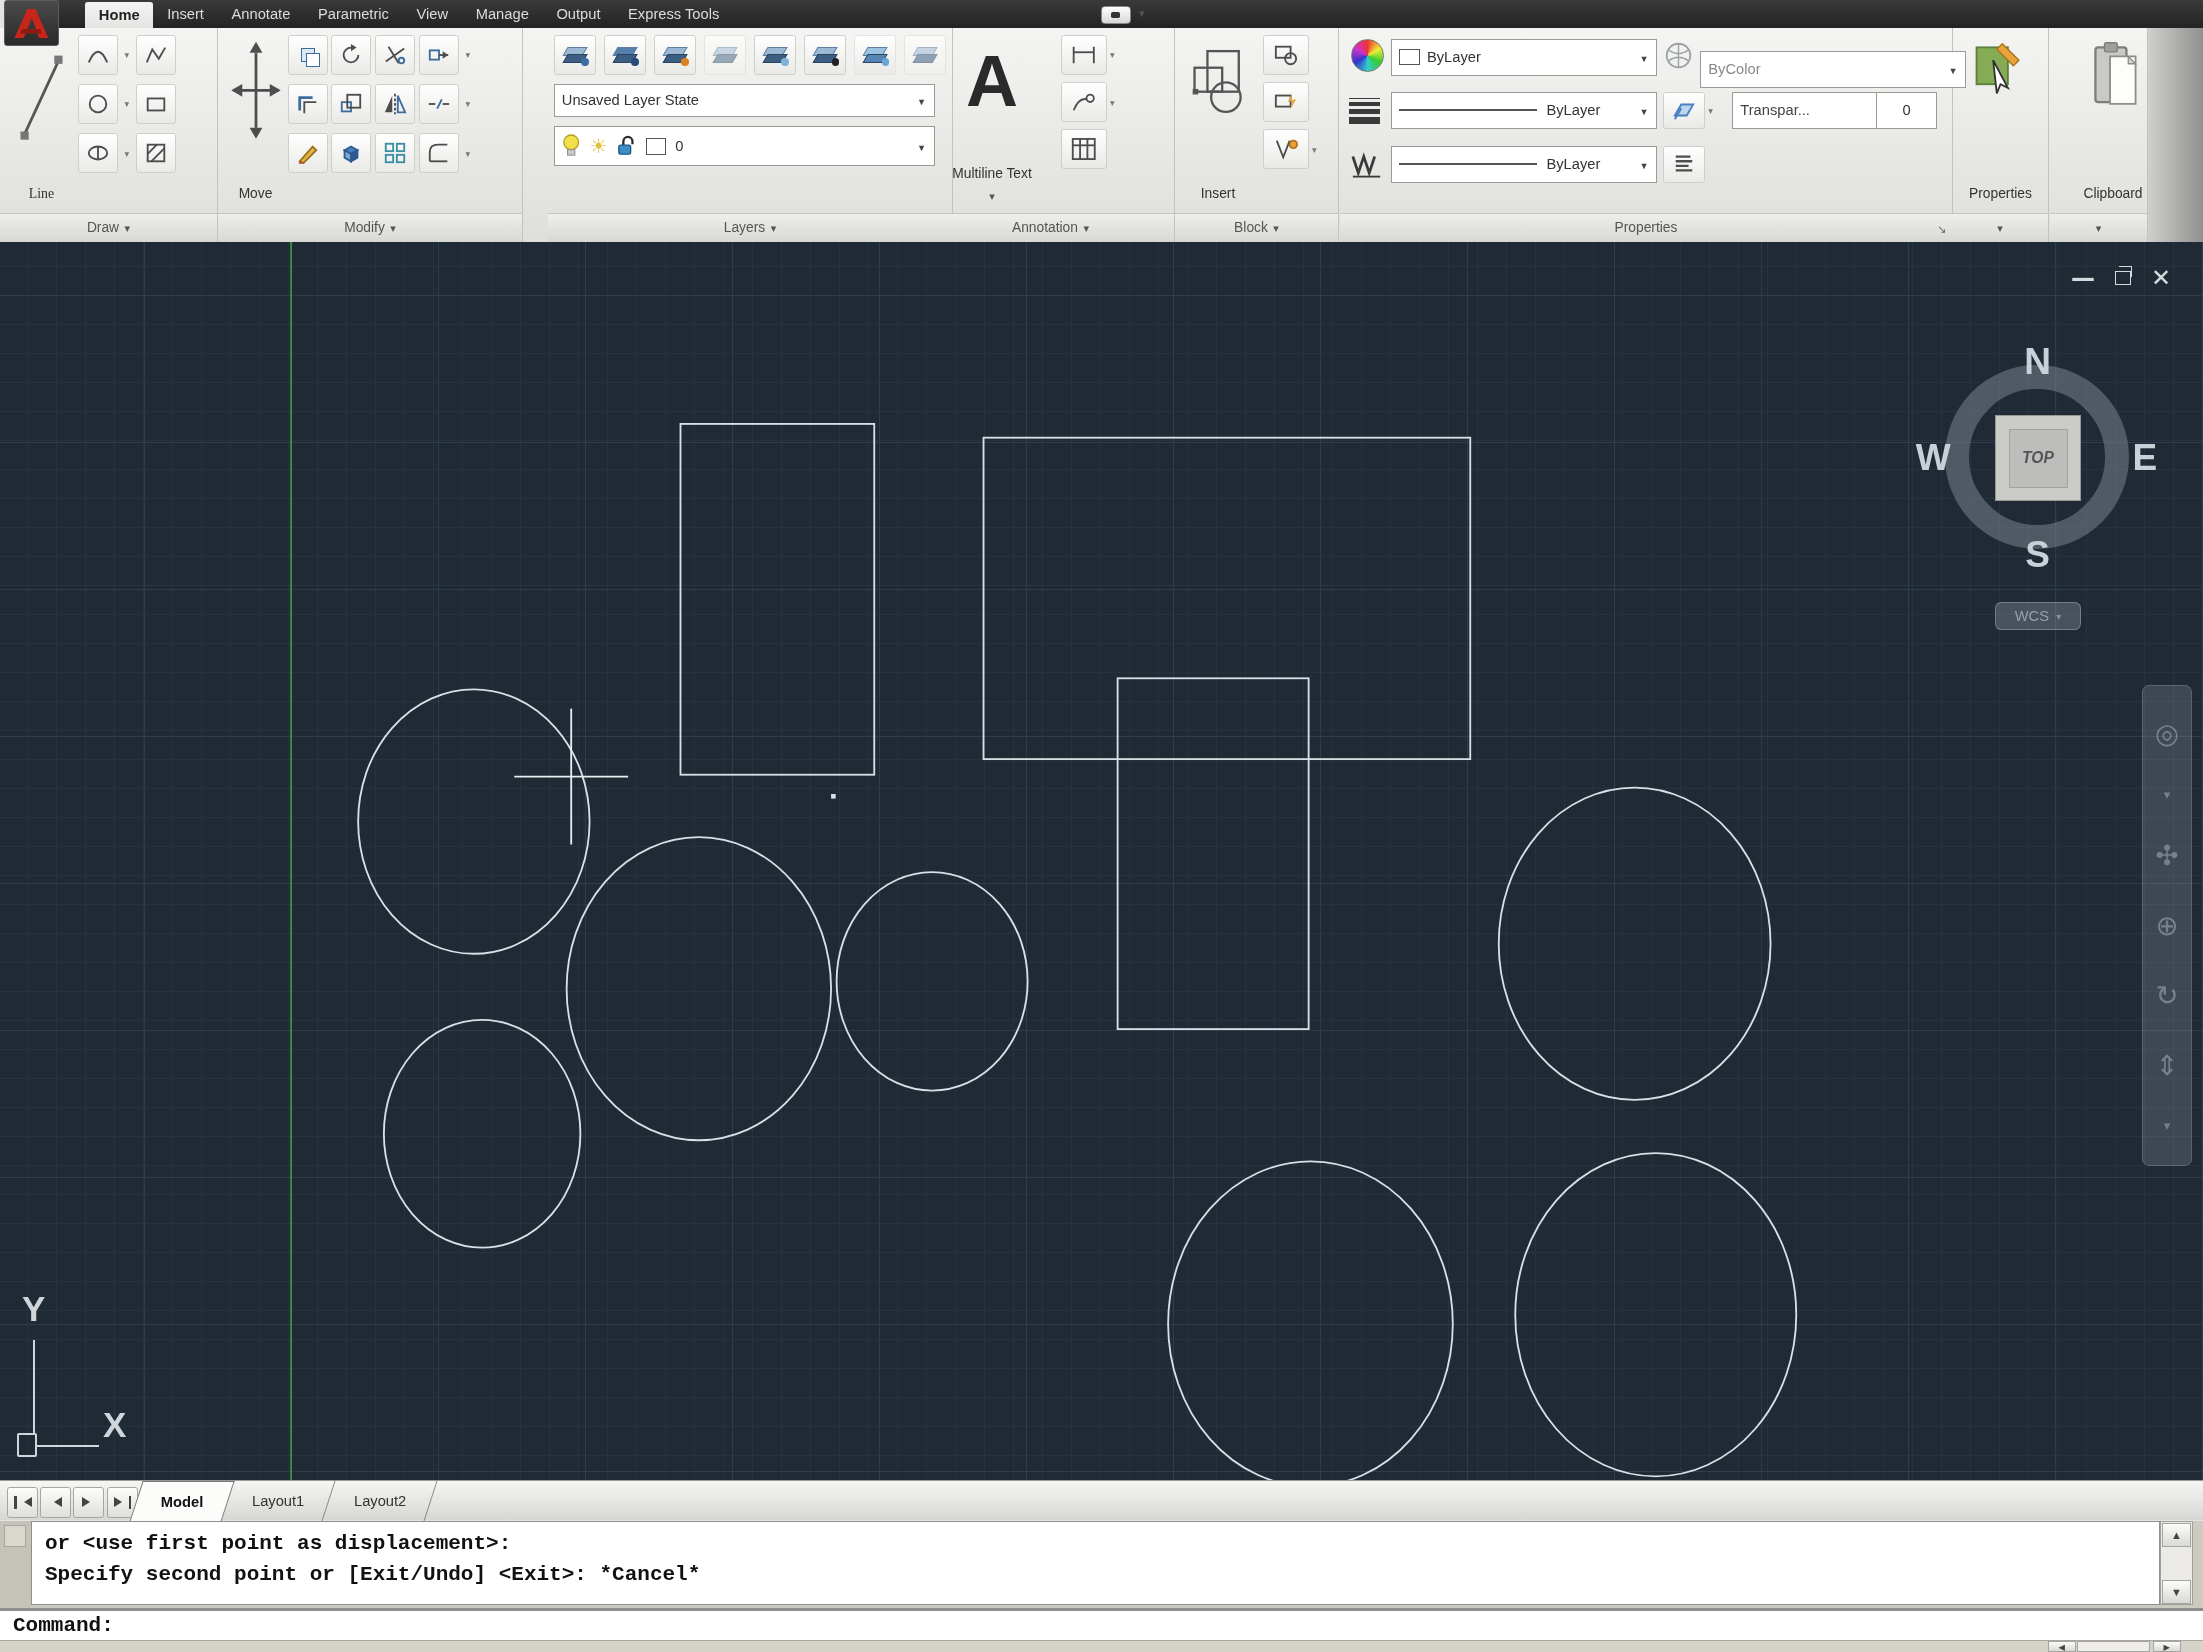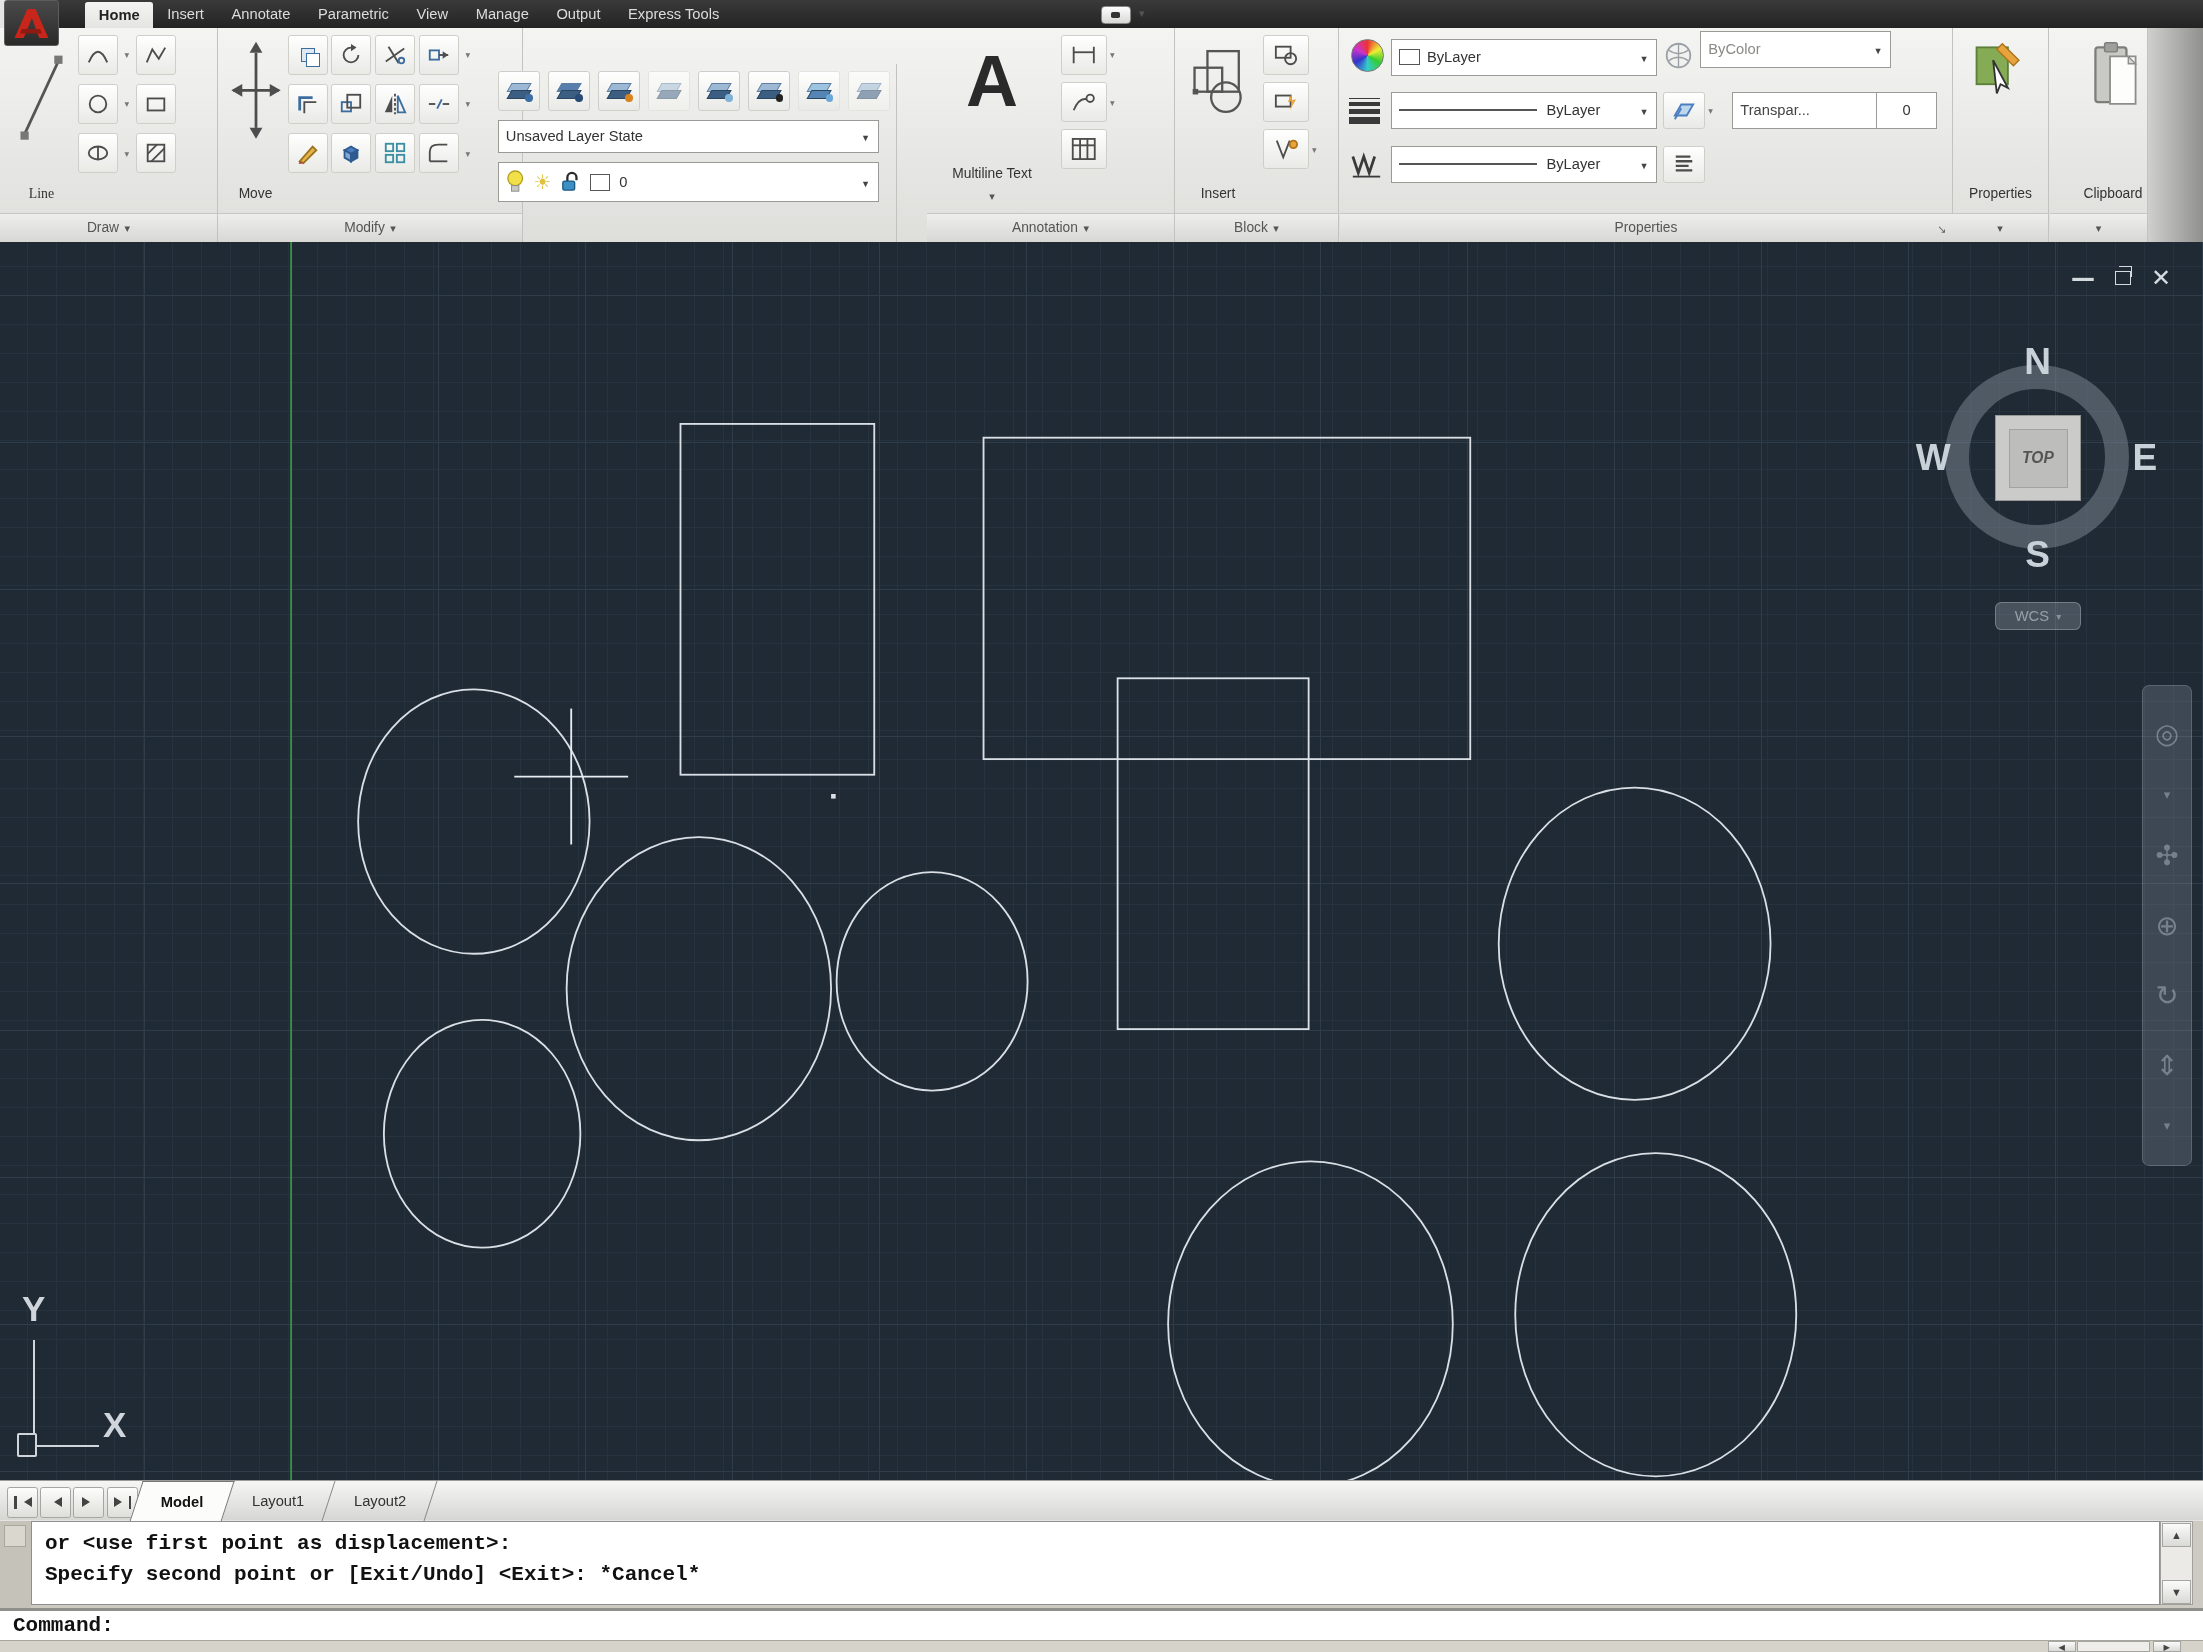--- a/index.html
+++ b/index.html
@@ -343,21 +343,21 @@
             </div>
           <div class="mini"></div>
         </div>
       </div>
       <div class="plabel">
         <span>Modify</span>
           <span class="cds"></span>
       </div>
     </div>
 
-    <div class="panel" style="left:492px;width:405px;margin-top:36px;">
+    <div class="panel" style="left:548px;width:405px;">
       <div class="pbody">
         <div style="display:flex;gap:7.3px;margin-bottom:9.2px;">
           <div class="sb" style="width:44px;">
               <span class="lyr">
                 <i class="t"></i>
                 <i class="b"></i>
                 <s style="background:#3c6ea5;"></s>
               </span>
             </div>
           <div class="sb" style="width:44px;">
@@ -524,21 +524,21 @@
         <span class="wheel" style="position:absolute;left:11px;top:11px;"></span>
         <div class="combo" style="position:absolute;left:51px;top:11px;width:266px;">
           <span class="swatch"></span>
           <span>ByLayer</span>
           <span class="sp cdn"></span>
         </div>
         <svg style="position:absolute;left:323px;top:13px;" width="31" height="29" viewBox="0 0 34 32">
           <circle cx="17" cy="16" r="13" fill="none" stroke="#9aa0a6" stroke-width="2"></circle>
           <path d="M6,10 Q17,18 28,10 M6,22 Q17,14 28,22 M17,3 L17,29" fill="none" stroke="#9aa0a6" stroke-width="1.5"></path>
         </svg>
-        <div class="combo" style="position:absolute;left:360px;top:3px;width:191px;color:#8a8a86;">
+        <div class="combo" style="position:absolute;left:360px;top:23px;width:266px;color:#8a8a86;">
           <span>ByColor</span>
           <span class="sp cdn"></span>
         </div>
 
         <span class="lwstack" style="position:absolute;left:9.2px;top:70px;">
             <i style="height:1.8px;"></i>
             <i style="height:3.7px;"></i>
             <i style="height:5.5px;"></i>
             <i style="height:7.3px;"></i>
           </span>

